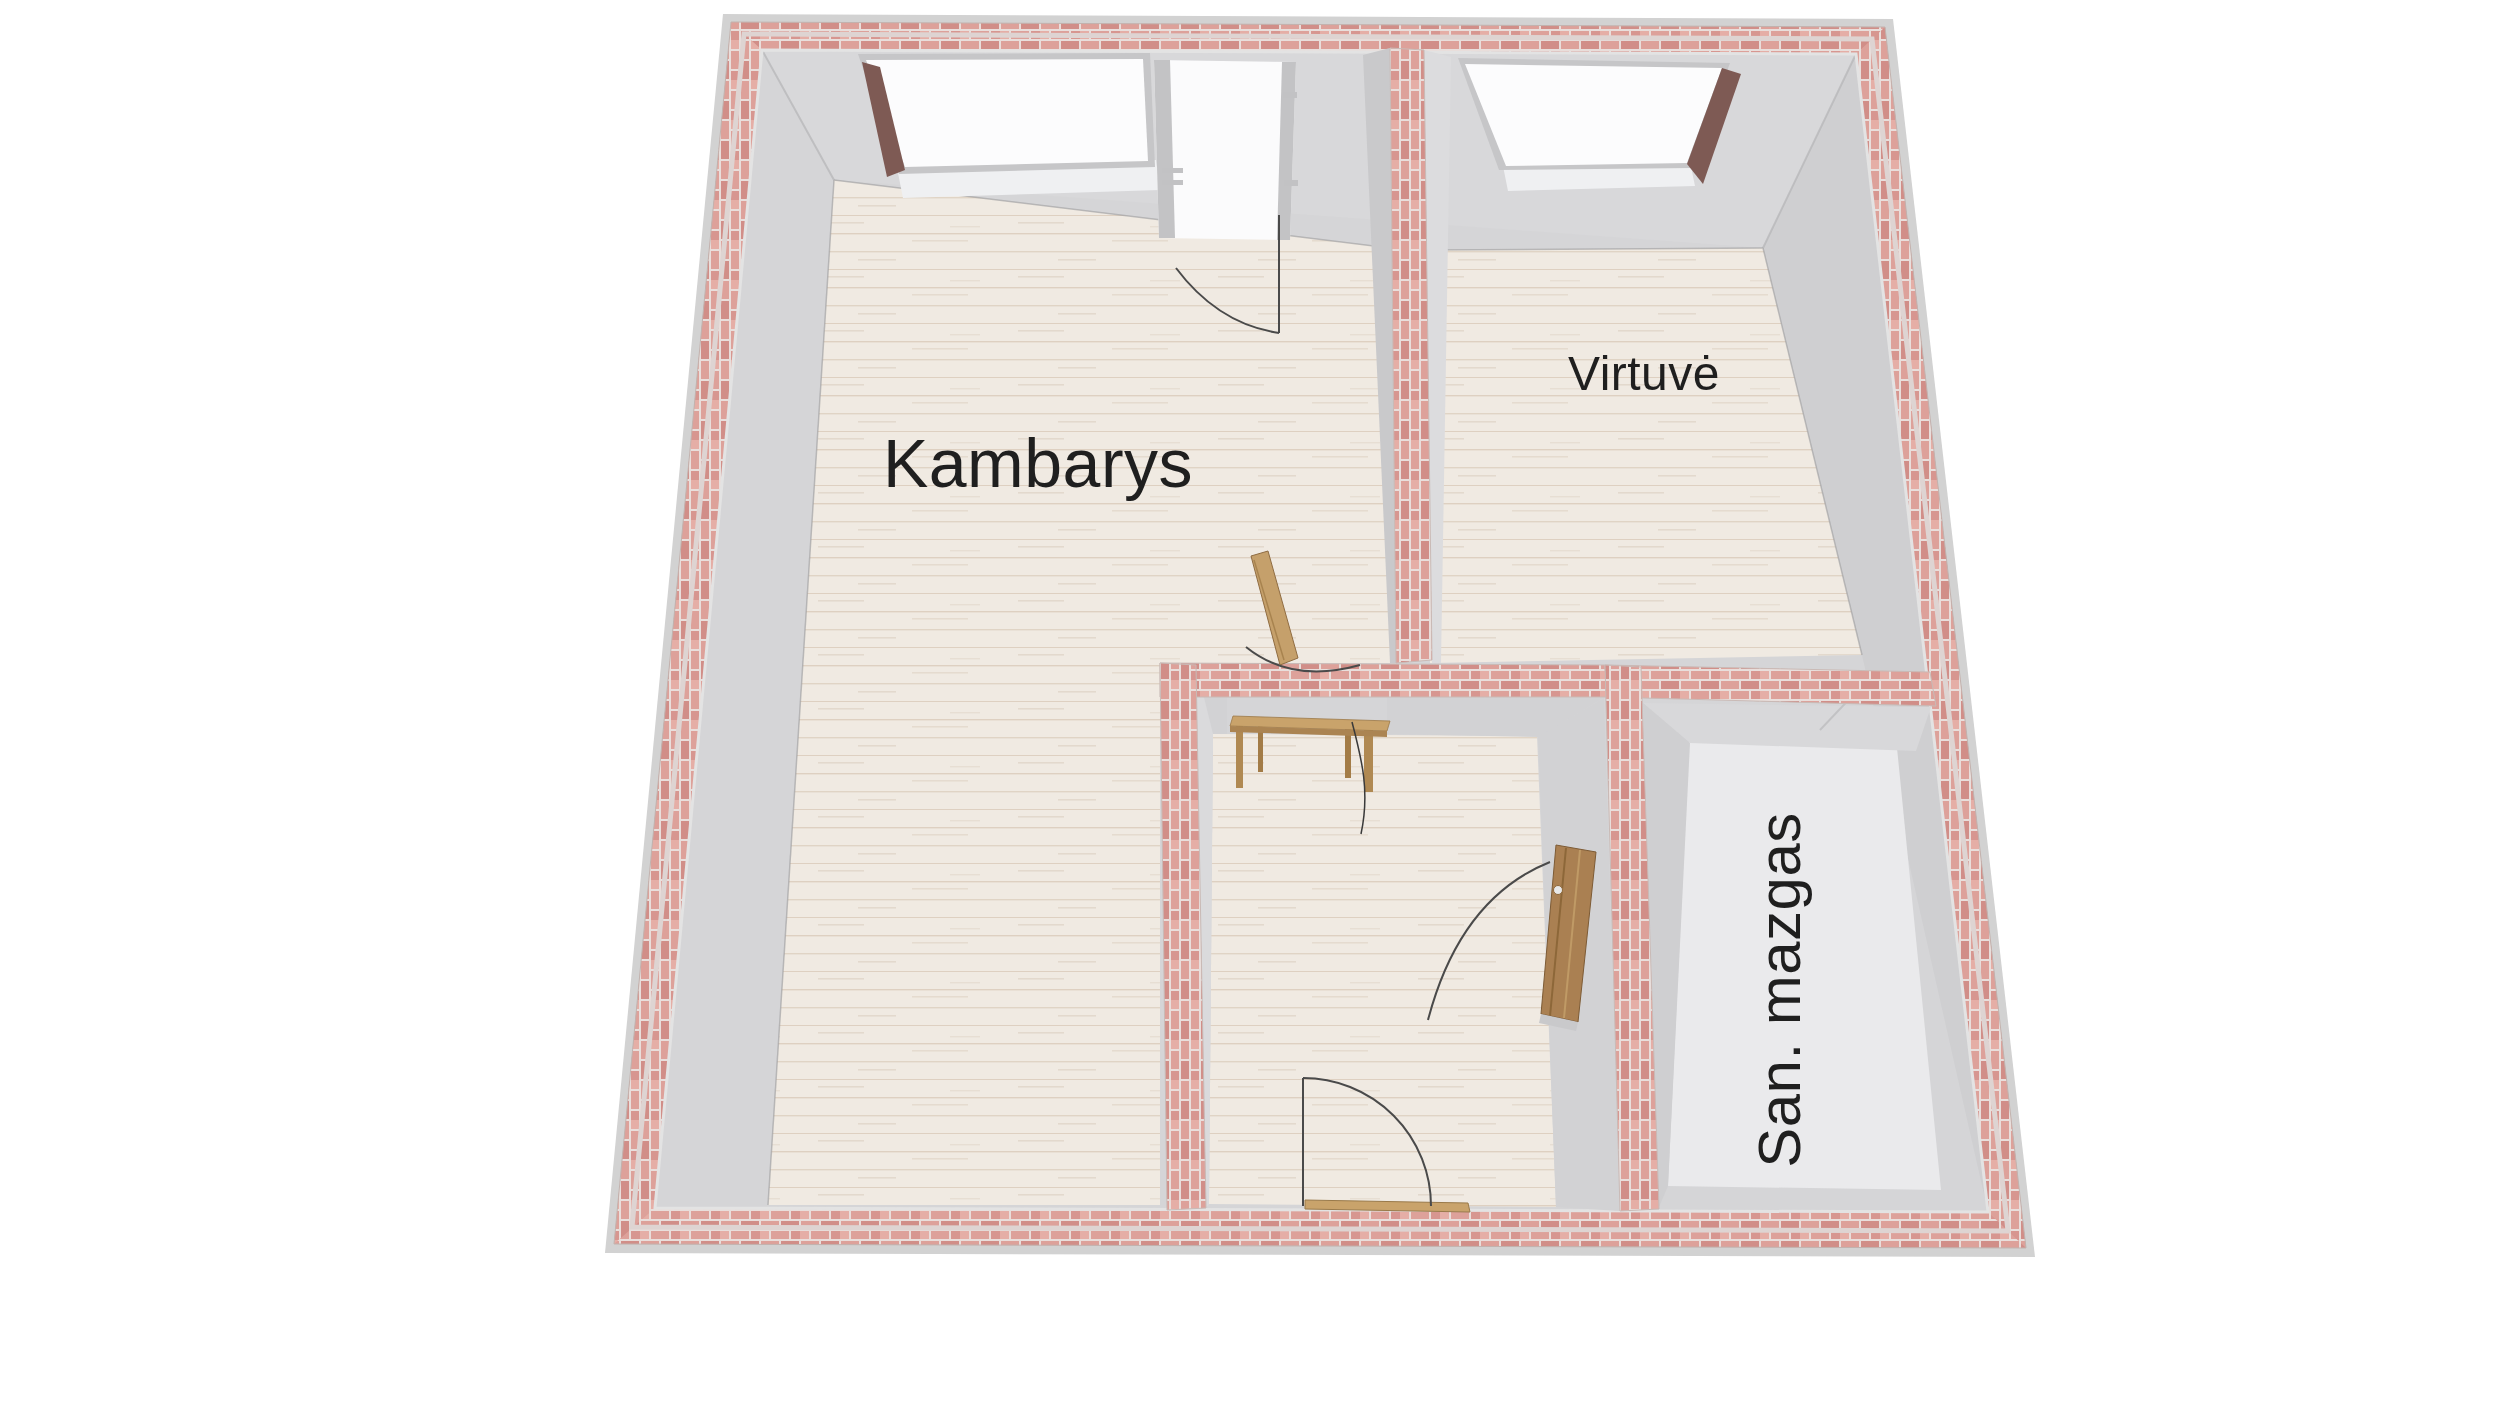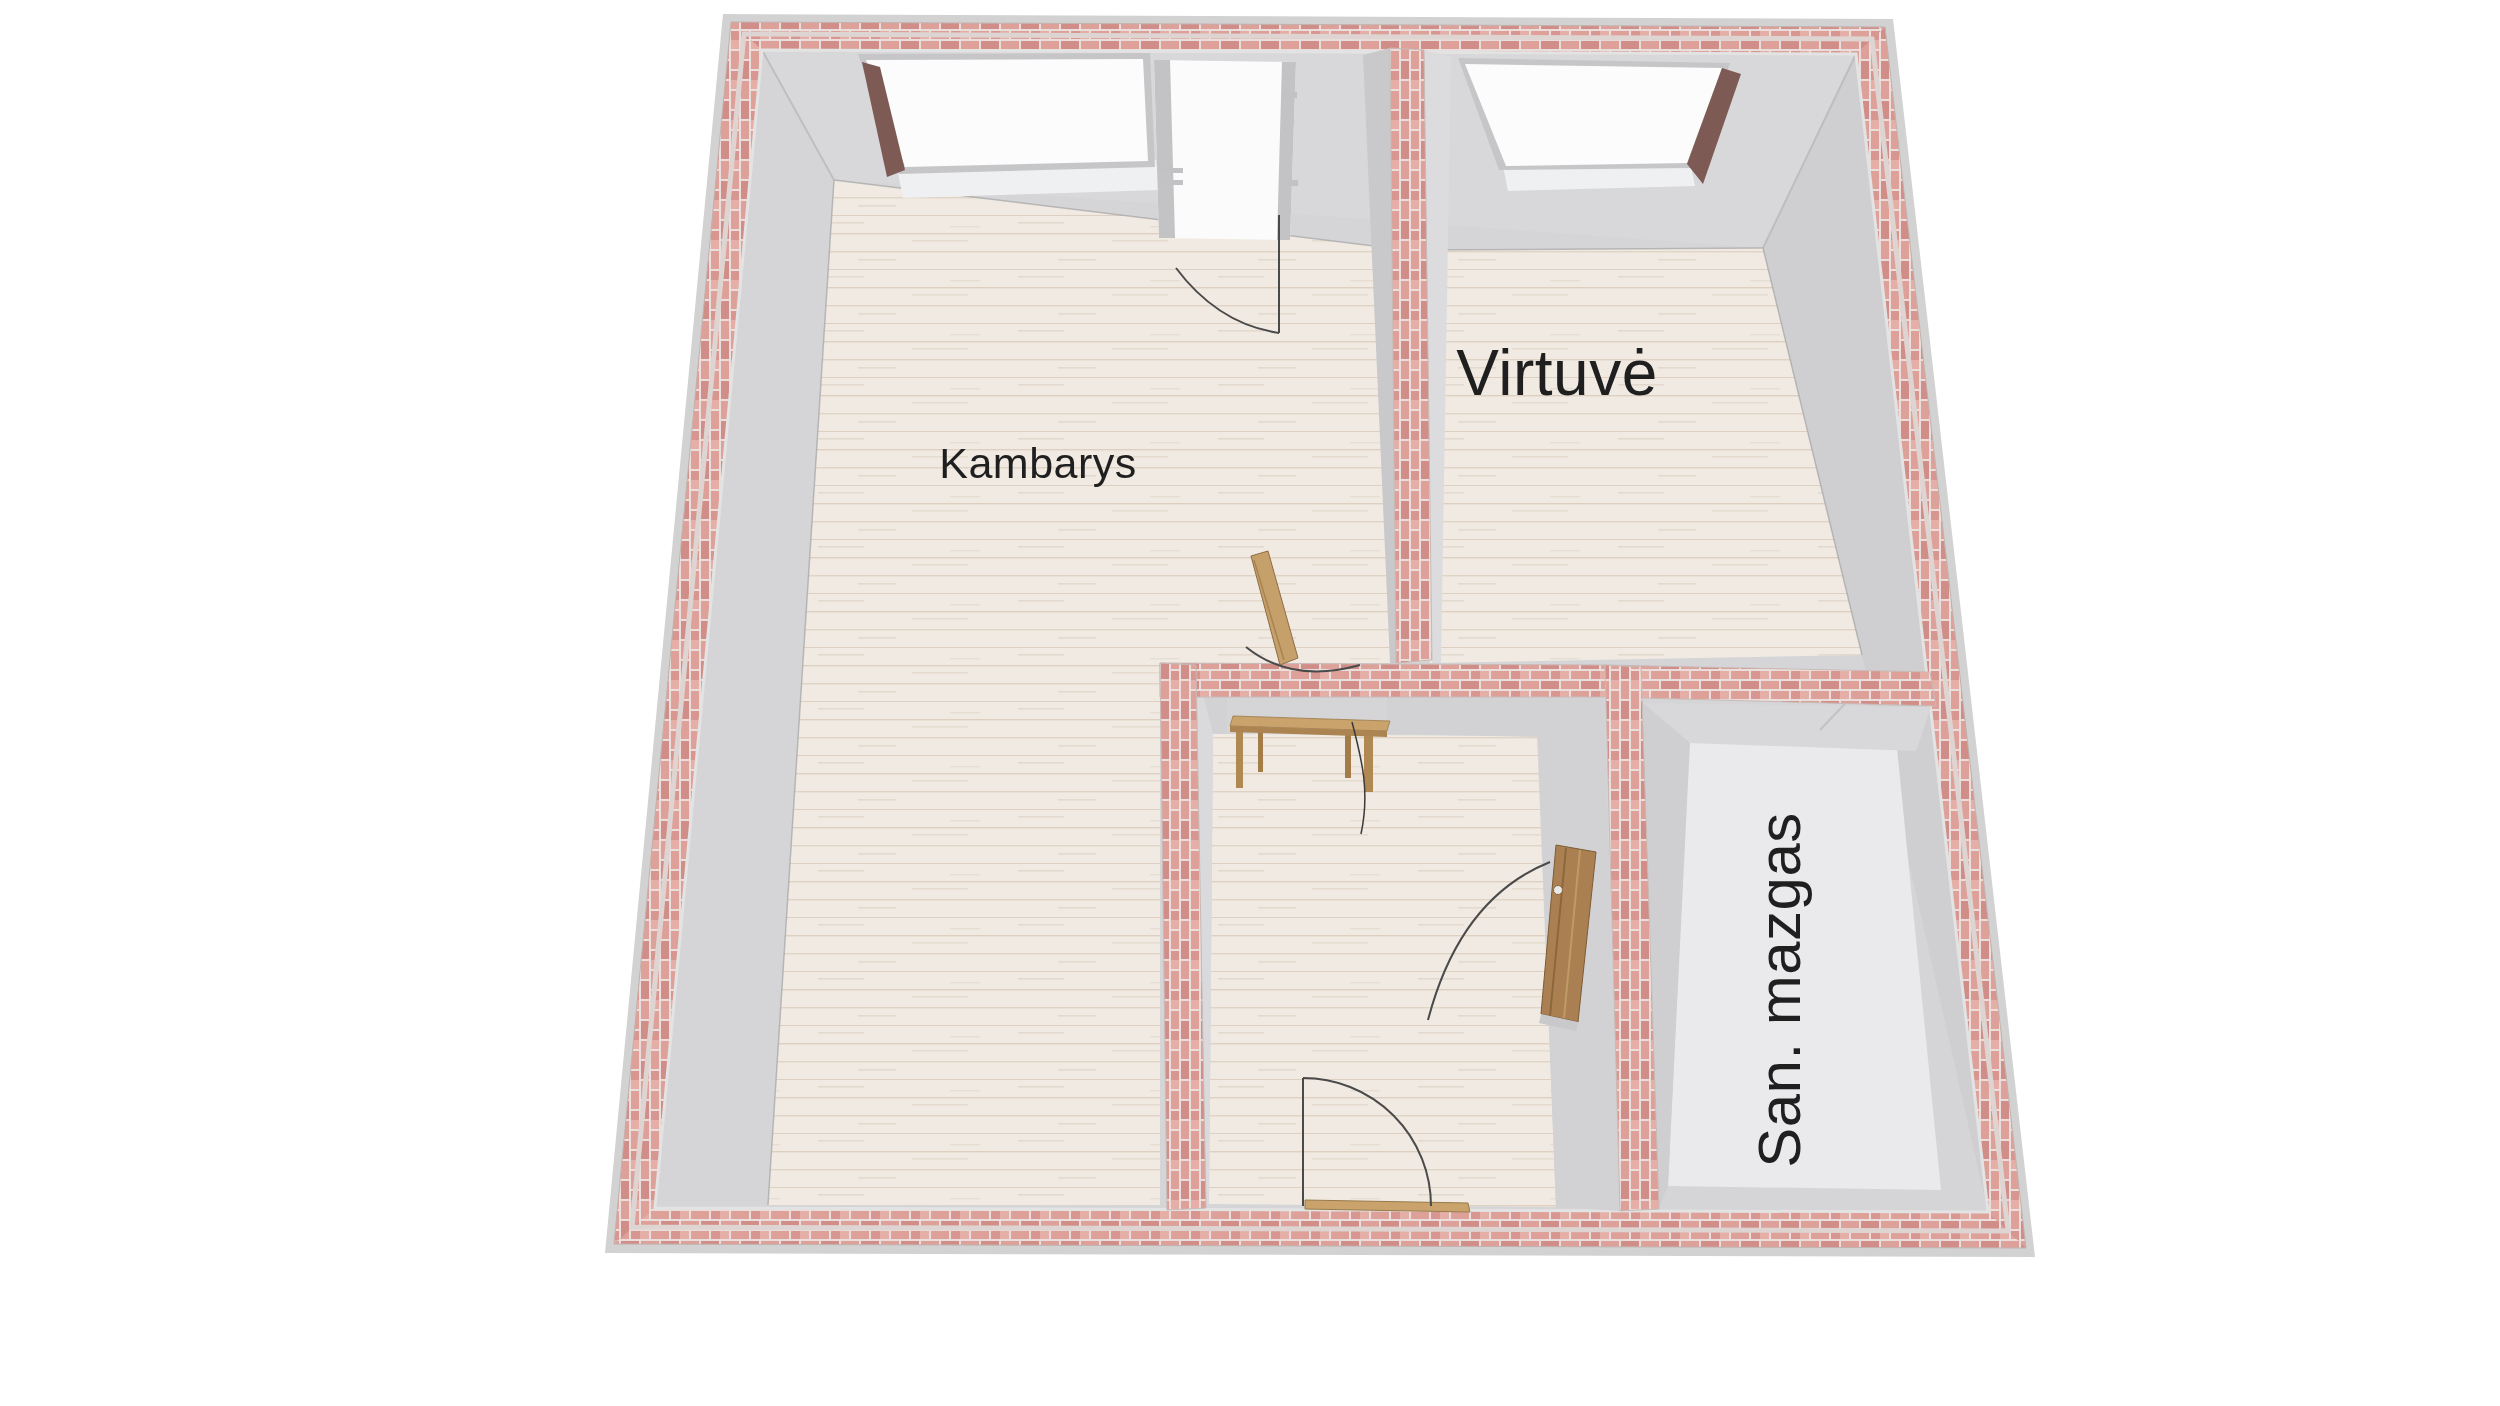--- a/index.html
+++ b/index.html
@@ -2,22 +2,22 @@
 <html style="--c-background: #ffffff; --c-brick: #dda19a; --c-brick_light: #e5aea6; --c-brick_dark: #d18e88; --c-mortar: #e9dedb; --c-outer_rim: #d2d2d2; --c-wall_face: #d5d5d7; --c-wall_face_dark: #cbcbcd; --c-wood_floor: #f0eae2; --c-wood_grain: #a78460; --c-bath_floor: #eaeaec; --c-window_pane: #fcfcfd; --c-window_frame: #c6c6c8; --c-window_reveal: #7e5a54; --c-door_wood: #aa8052; --c-door_wood_light: #c5a06b; --c-swing_line: #4a4a4a; --c-label_text: #1f1f1f;"><head>
 <meta charset="utf-8">
 <style>
   html,body{margin:0;padding:0;background:#ffffff;}
   #stage{position:relative;width:2500px;height:1406px;background:var(--c-background,#fff);overflow:hidden;
          font-family:"Liberation Sans", sans-serif;}
   #plan-svg{position:absolute;left:0;top:0;}
   .room-label{position:absolute;transform:translate(-50%,-50%);color:var(--c-label_text,#1f1f1f);
               white-space:nowrap;letter-spacing:0.5px;}
   .room-label.rot{transform:translate(-50%,-50%) rotate(-90deg);}
-  #lbl-kambarys{left:1038px;top:463px;font-size:43px;}
-  #lbl-virtuve{left:1557px;top:373px;font-size:64px;}
+  #lbl-kambarys{left:1038px;top:463px;font-size:68px;}
+  #lbl-virtuve{left:1644px;top:373px;font-size:48px;}
   #lbl-sanmazgas{left:1779px;top:990px;font-size:60px;}
 </style>
 </head>
 <body>
 
 <div id="stage">
 
 <svg id="plan-svg" width="2500" height="1406" viewBox="0 0 2500 1406">
   <defs>
 

